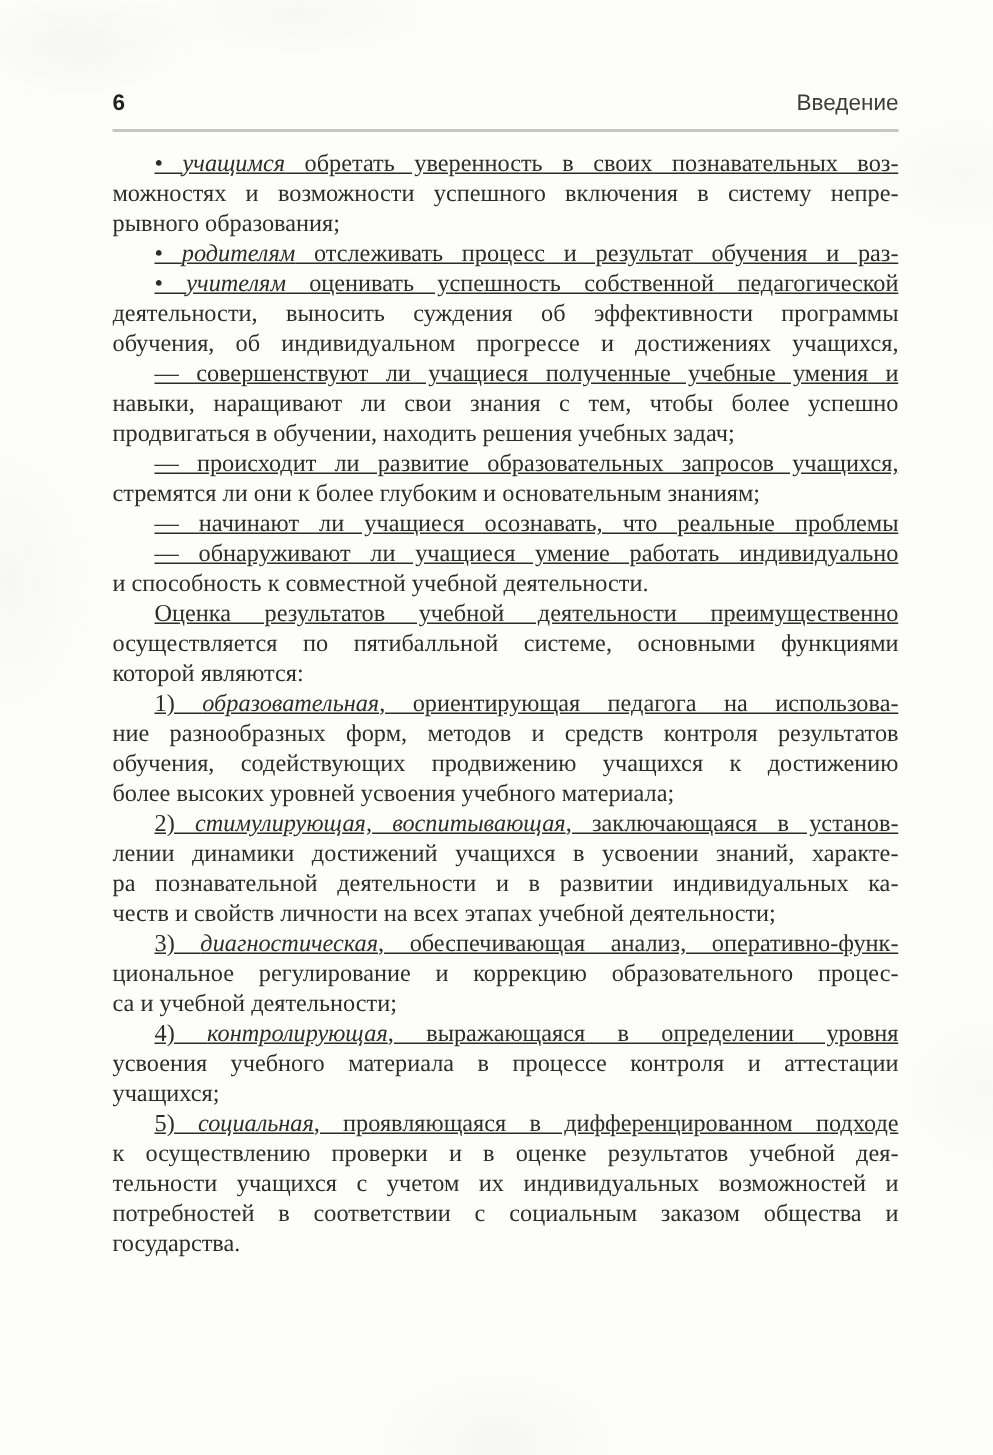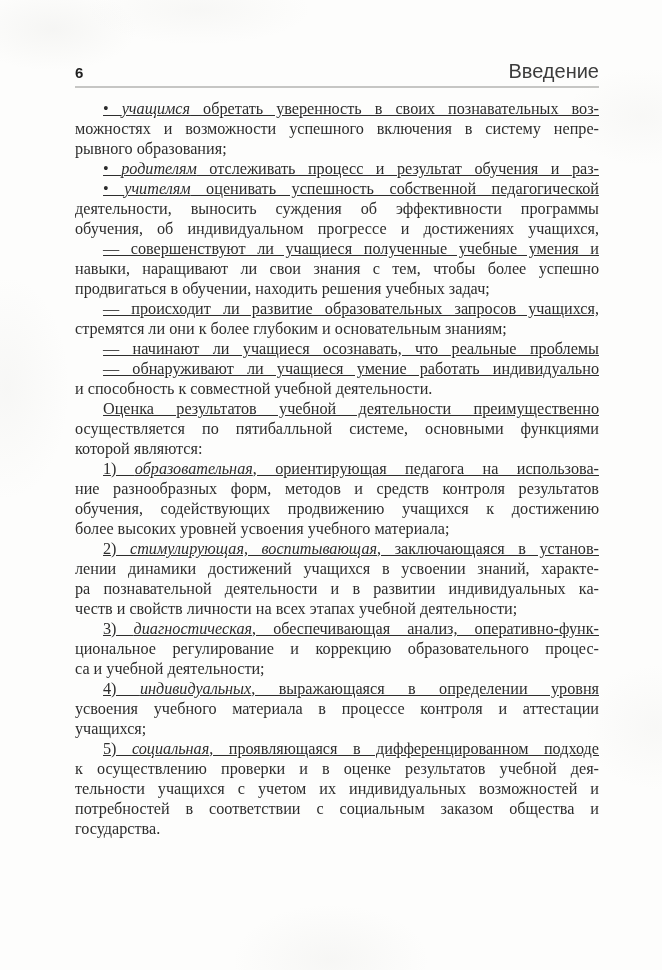--- a/index.html
+++ b/index.html
@@ -35,21 +35,21 @@
     justify-content: space-between;
     align-items: baseline;
     font-family: "Liberation Sans", "DejaVu Sans", sans-serif;
   }
   .page-num {
     font-size: 15px;
     font-weight: bold;
     color: #1f1f1f;
   }
   .head-title {
-    font-size: 20px;
+    font-size: 15px;
     font-weight: normal;
     color: #3c3c3c;
   }
   .head-rule {
     position: absolute;
     left: 75px;
     top: 86px;
     width: 524px;
     height: 2px;
     background: #c6c6c4;
@@ -136,21 +136,21 @@
         <div class="line"><span>лении динамики достижений учащихся в усвоении знаний, характе-</span></div>
         <div class="line"><span>ра познавательной деятельности и в развитии индивидуальных ка-</span></div>
         <div class="line last"><span>честв и свойств личности на всех этапах учебной деятельности;</span></div>
       </div>
       <div>
         <div class="line first"><span>3) </span><span class="it">диагностическая</span><span>, обеспечивающая анализ, оперативно-функ-</span></div>
         <div class="line"><span>циональное регулирование и коррекцию образовательного процес-</span></div>
         <div class="line last"><span>са и учебной деятельности;</span></div>
       </div>
       <div>
-        <div class="line first"><span>4) </span><span class="it">индивидуальных</span><span>, выражающаяся в определении уровня</span></div>
+        <div class="line first"><span>4) </span><span class="it">контролирующая</span><span>, выражающаяся в определении уровня</span></div>
         <div class="line"><span>усвоения учебного материала в процессе контроля и аттестации</span></div>
         <div class="line last"><span>учащихся;</span></div>
       </div>
       <div>
         <div class="line first"><span>5) </span><span class="it">социальная</span><span>, проявляющаяся в дифференцированном подходе</span></div>
         <div class="line"><span>к осуществлению проверки и в оценке результатов учебной дея-</span></div>
         <div class="line"><span>тельности учащихся с учетом их индивидуальных возможностей и</span></div>
         <div class="line"><span>потребностей в соответствии с социальным заказом общества и</span></div>
         <div class="line last"><span>государства.</span></div>
       </div>

